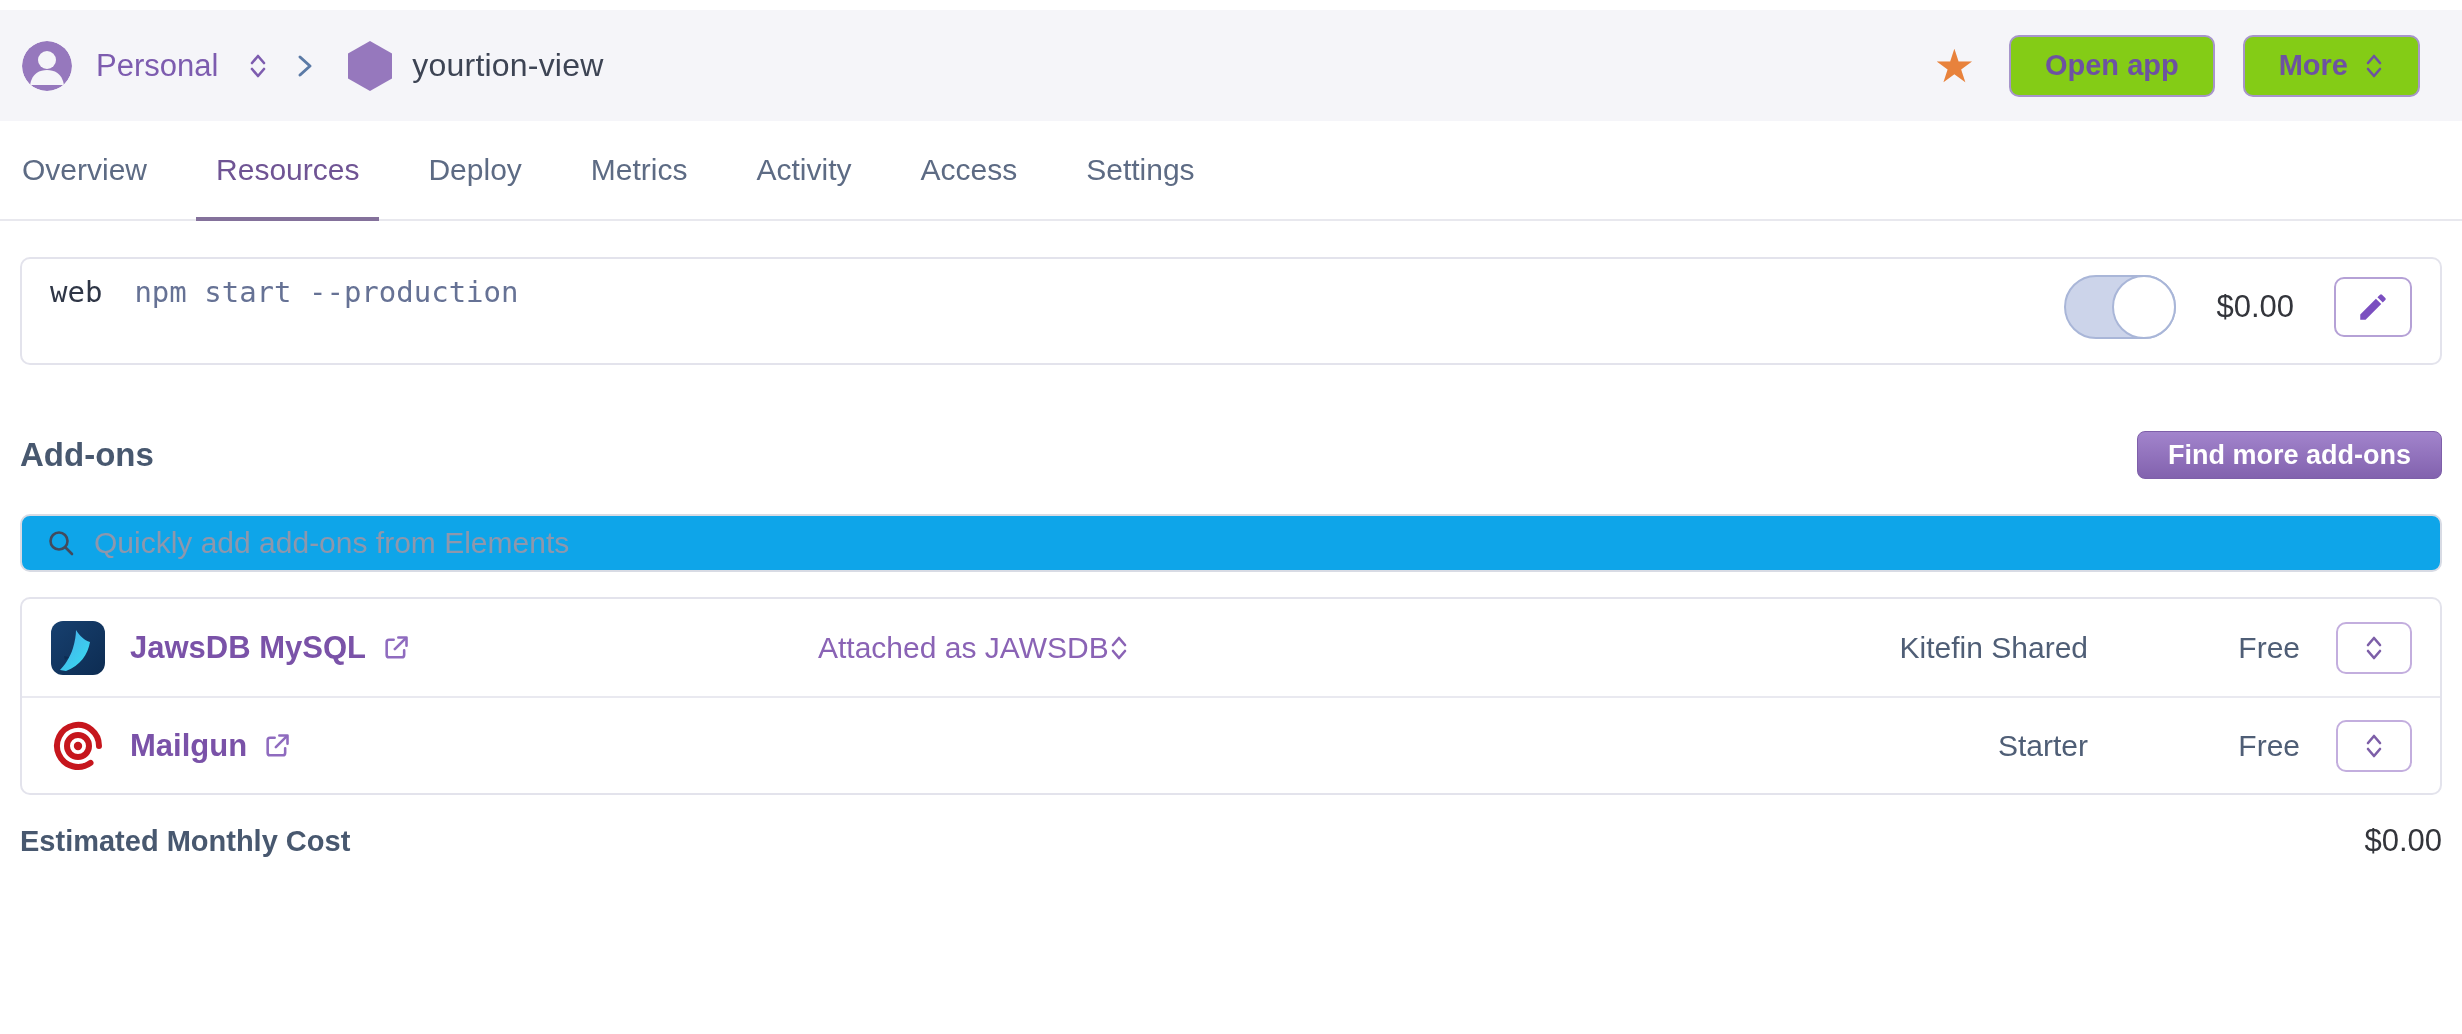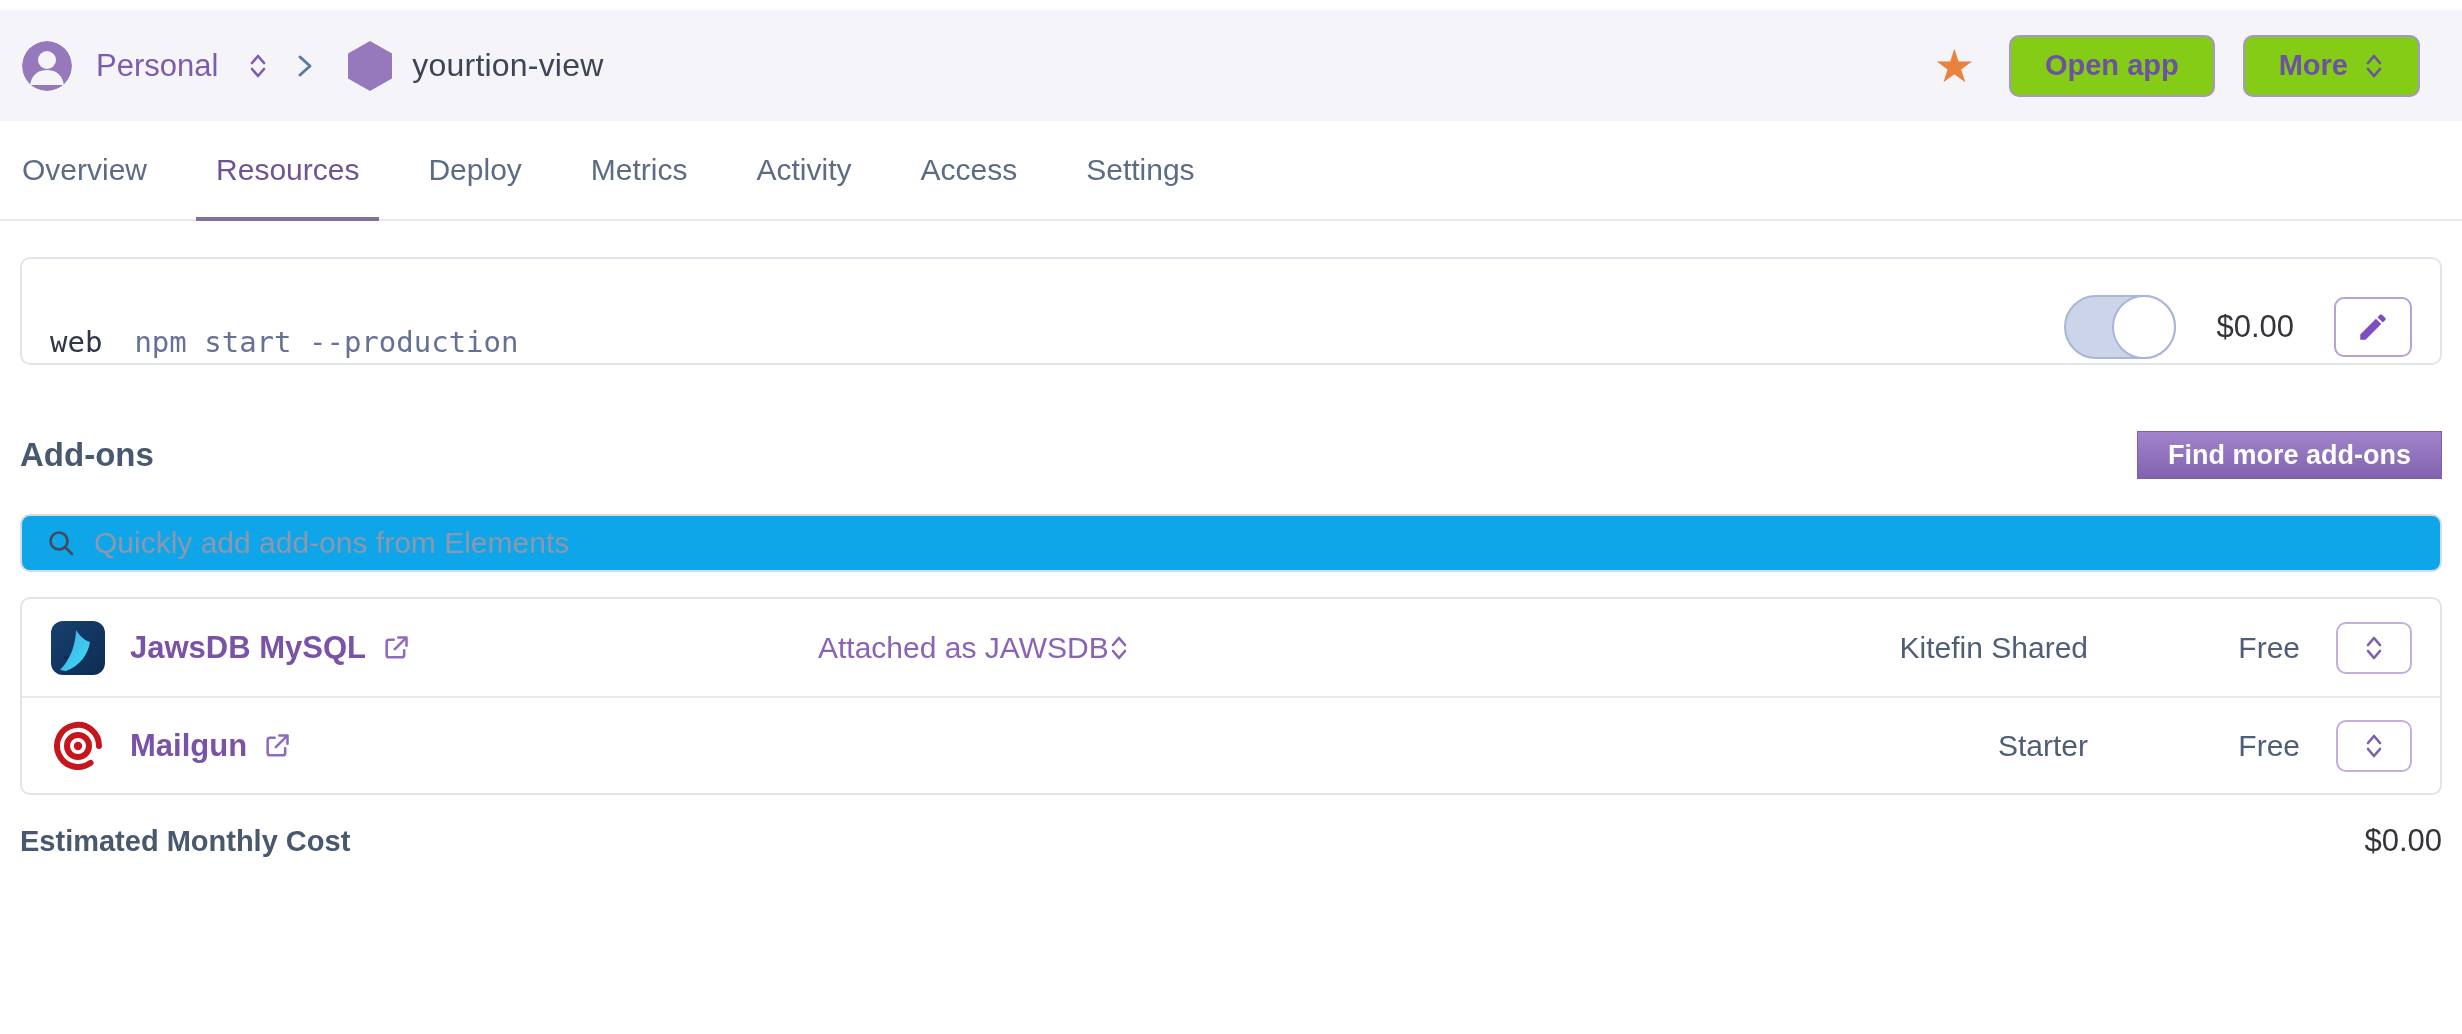--- a/index.html
+++ b/index.html
@@ -35,35 +35,35 @@
 
   
   .main { padding:0 20px; }
   .section-head { display:flex; align-items:center; margin-top:64px; }
   .section-title { font-size:33px; font-weight:bold; color:#48586f; }
   .chg-btn { margin-left:42px; height:50px; padding:0 30px; display:inline-flex; align-items:center;
     background:#fff; border:2px solid #b9a6d6; border-radius:9px; color:#7b57ad;
     font-size:26px; font-weight:bold; cursor:pointer; }
 
   .dyno-card { margin-top:36px; height:108px; border:2px solid #e3e3ec; border-radius:10px;
-    background:#fff; display:flex; align-items:flex-end; padding:4px 28px; }
+    background:#fff; display:flex; align-items:flex-start; padding:16px 28px; }
   .proc-name { font-family:"DejaVu Sans Mono", monospace; font-size:29px; color:#2f3646; }
   .proc-cmd { font-family:"DejaVu Sans Mono", monospace; font-size:29px; color:#667295; margin-left:32px; }
   .dyno-right { margin-left:auto; display:flex; align-items:center; gap:40px; }
   .toggle { width:112px; height:64px; border-radius:32px; background:#ccd4ea;
     border:2px solid #a9b6d8; position:relative; cursor:pointer; flex:none; }
   .toggle .knob { position:absolute; right:-2px; top:-2px; width:64px; height:64px;
     border-radius:50%; background:#ffffff; border:2px solid #a9b6d8; }
   .cost { font-size:31px; color:#33353b; }
   .icon-btn { width:78px; height:60px; display:flex; align-items:center; justify-content:center;
     background:#fff; border:2px solid #b5a1d6; border-radius:10px; cursor:pointer; }
 
   .addons-head { display:flex; align-items:center; justify-content:space-between; margin-top:66px; }
   .find-btn { height:48px; padding:0 30px; display:inline-flex; align-items:center;
-    background:linear-gradient(#a284cc,#8262ae); border:1px solid #7e5fa9; border-radius:0;
+    background:linear-gradient(#a284cc,#8262ae); border:1px solid #7e5fa9; border-radius:8px;
     color:#ffffff; font-size:27px; font-weight:bold; cursor:pointer; }
 
   .search-bar { margin-top:35px; height:58px; border:2px solid #d8dbe4; border-radius:10px;
     background:#0ea5e9; display:flex; align-items:center; padding:0 24px; gap:18px; }
   .search-bar input { flex:1; border:none; outline:none; font-size:30px; color:#3d4454;
     font-family:"Liberation Sans", sans-serif; background:transparent; }
   .search-bar input::placeholder { color:#8e97ac; }
 
   .addons-card { margin-top:25px; border:2px solid #e3e3ec; border-radius:10px; background:#fff; }
   .addon-row { height:97px; display:flex; align-items:center; padding:0 28px; }

